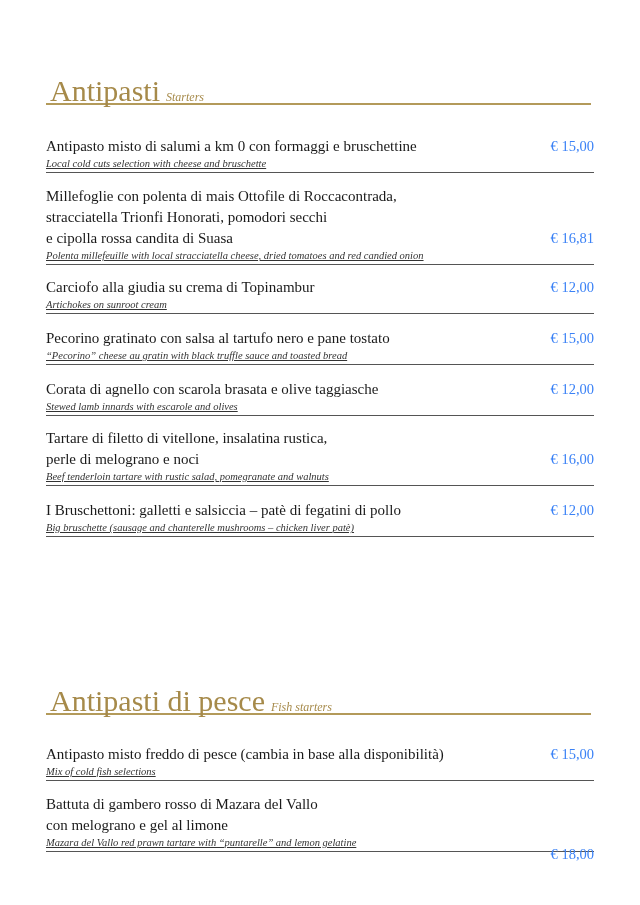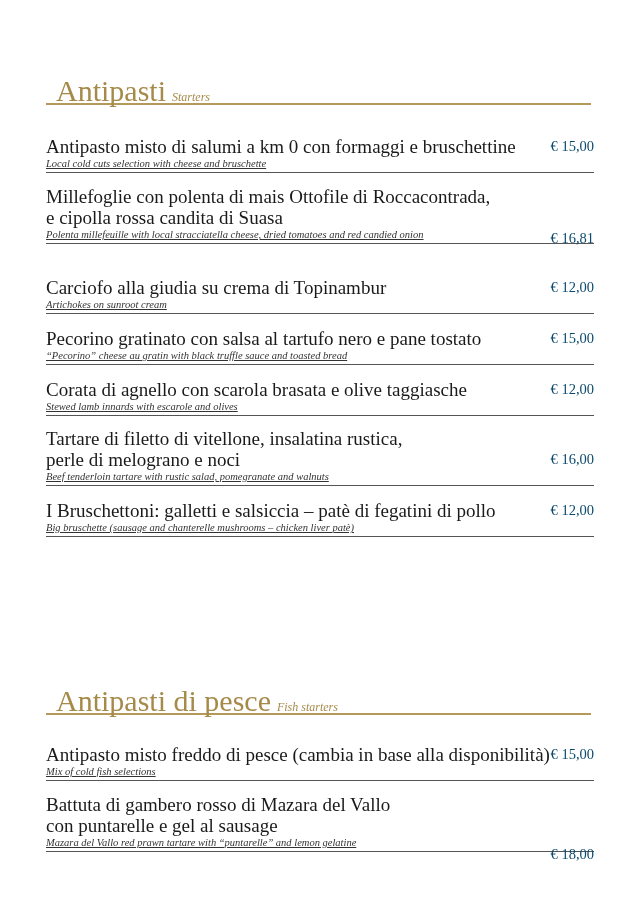--- a/index.html
+++ b/index.html
@@ -9,48 +9,48 @@
       color: #1a1a1a;
     }
     .section { position: absolute; left: 46px; width: 548px; }
     .section-header {
       position: relative;
       height: 36px;
       border-bottom: 2px solid #b39a5a;
       width: 545px;
     }
     .section-title {
-      position: absolute; left: 10px; bottom: -3px;
+      position: absolute; left: 4px; bottom: -3px;
       font-family: "Liberation Serif", "DejaVu Serif", serif;
       font-size: 30px; color: #a68a4a; line-height: 1;
       white-space: nowrap;
       text-align: right;
     }
     .section-subtitle {
       font-family: "Liberation Serif", "DejaVu Serif", serif;
       font-style: italic; font-size: 12px; color: #a68a4a;
       margin-left: 6px;
     }
     .item { position: absolute; left: 0; width: 548px; border-bottom: 1px solid #555; }
     .item-lines { width: 470px; }
     .item-name {
       font-family: "Liberation Serif", "DejaVu Serif", serif;
-      font-size: 19px; line-height: 21px; color: #1a1a1a; white-space: nowrap;
+      font-size: 15px; line-height: 21px; color: #1a1a1a; white-space: nowrap;
       display: block;
     }
     .item-desc {
       font-family: "Liberation Serif", "DejaVu Serif", serif;
       font-style: italic; font-size: 10.5px; line-height: 14px;
       color: #333; text-decoration: underline; white-space: nowrap;
       display: block; padding-bottom: 1px;
     }
     .item-price {
       position: absolute; right: 0;
       font-family: "Liberation Serif", "DejaVu Serif", serif;
-      font-size: 14.5px; line-height: 21px; color: #0c4a6e; white-space: nowrap;
+      font-size: 14.5px; line-height: 21px; color: #3b82f6; white-space: nowrap;
     }
   </style>
 </head>
 <body>
 
 <div class="section" style="top:67px;">
   <div class="section-header">
     <div class="section-title"><span>Antipasti</span><span class="section-subtitle">Starters</span></div>
   </div>
 </div>
@@ -61,20 +61,21 @@
     <div class="item-lines">
       <span class="item-name">Antipasto misto di salumi a km 0 con formaggi e bruschettine</span>
       <span class="item-desc">Local cold cuts selection with cheese and bruschette</span>
     </div>
     <span class="item-price" style="top:0;">€ 15,00</span>
   </div>
 
   <div class="item" style="top:186px;">
     <div class="item-lines">
       <span class="item-name">Millefoglie con polenta di mais Ottofile di Roccacontrada,</span>
+      <span class="item-name">stracciatella Trionfi Honorati, pomodori secchi</span>
       <span class="item-name">e cipolla rossa candita di Suasa</span>
       <span class="item-desc">Polenta millefeuille with local stracciatella cheese, dried tomatoes and red candied onion</span>
     </div>
     <span class="item-price" style="top:42px;">€ 16,81</span>
   </div>
 
   <div class="item" style="top:277px;">
     <div class="item-lines">
       <span class="item-name">Carciofo alla giudia su crema di Topinambur</span>
       <span class="item-desc">Artichokes on sunroot cream</span>
@@ -128,18 +129,18 @@
     <div class="item-lines">
       <span class="item-name">Antipasto misto freddo di pesce (cambia in base alla disponibilità)</span>
       <span class="item-desc">Mix of cold fish selections</span>
     </div>
     <span class="item-price" style="top:0;">€ 15,00</span>
   </div>
 
   <div class="item" style="top:794px;">
     <div class="item-lines">
       <span class="item-name">Battuta di gambero rosso di Mazara del Vallo</span>
-      <span class="item-name">con puntarelle e gel al sausage</span>
+      <span class="item-name">con melograno e gel al limone</span>
       <span class="item-desc">Mazara del Vallo red prawn tartare with “puntarelle” and lemon gelatine</span>
     </div>
     <span class="item-price" style="top:21px;margin-top:29px;">€ 18,00</span>
   </div>
 </div>
 
 </body></html>

